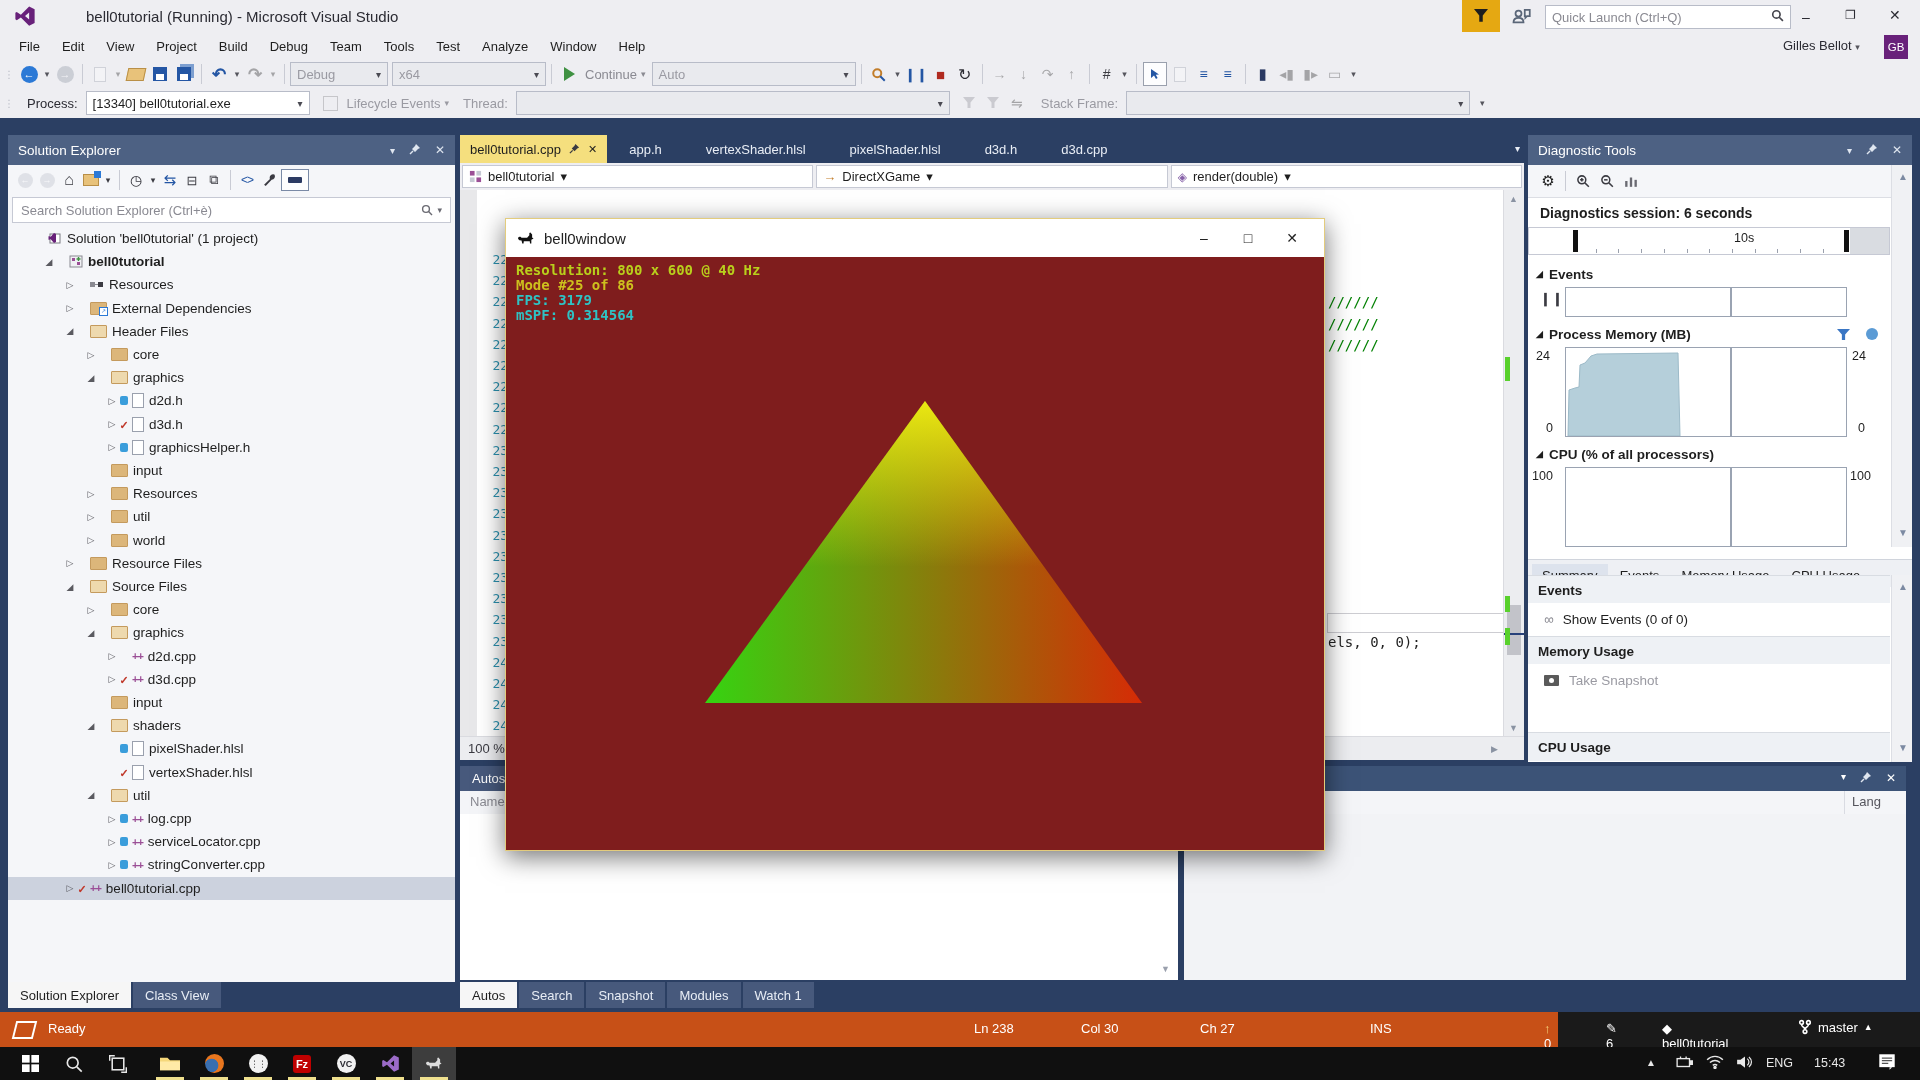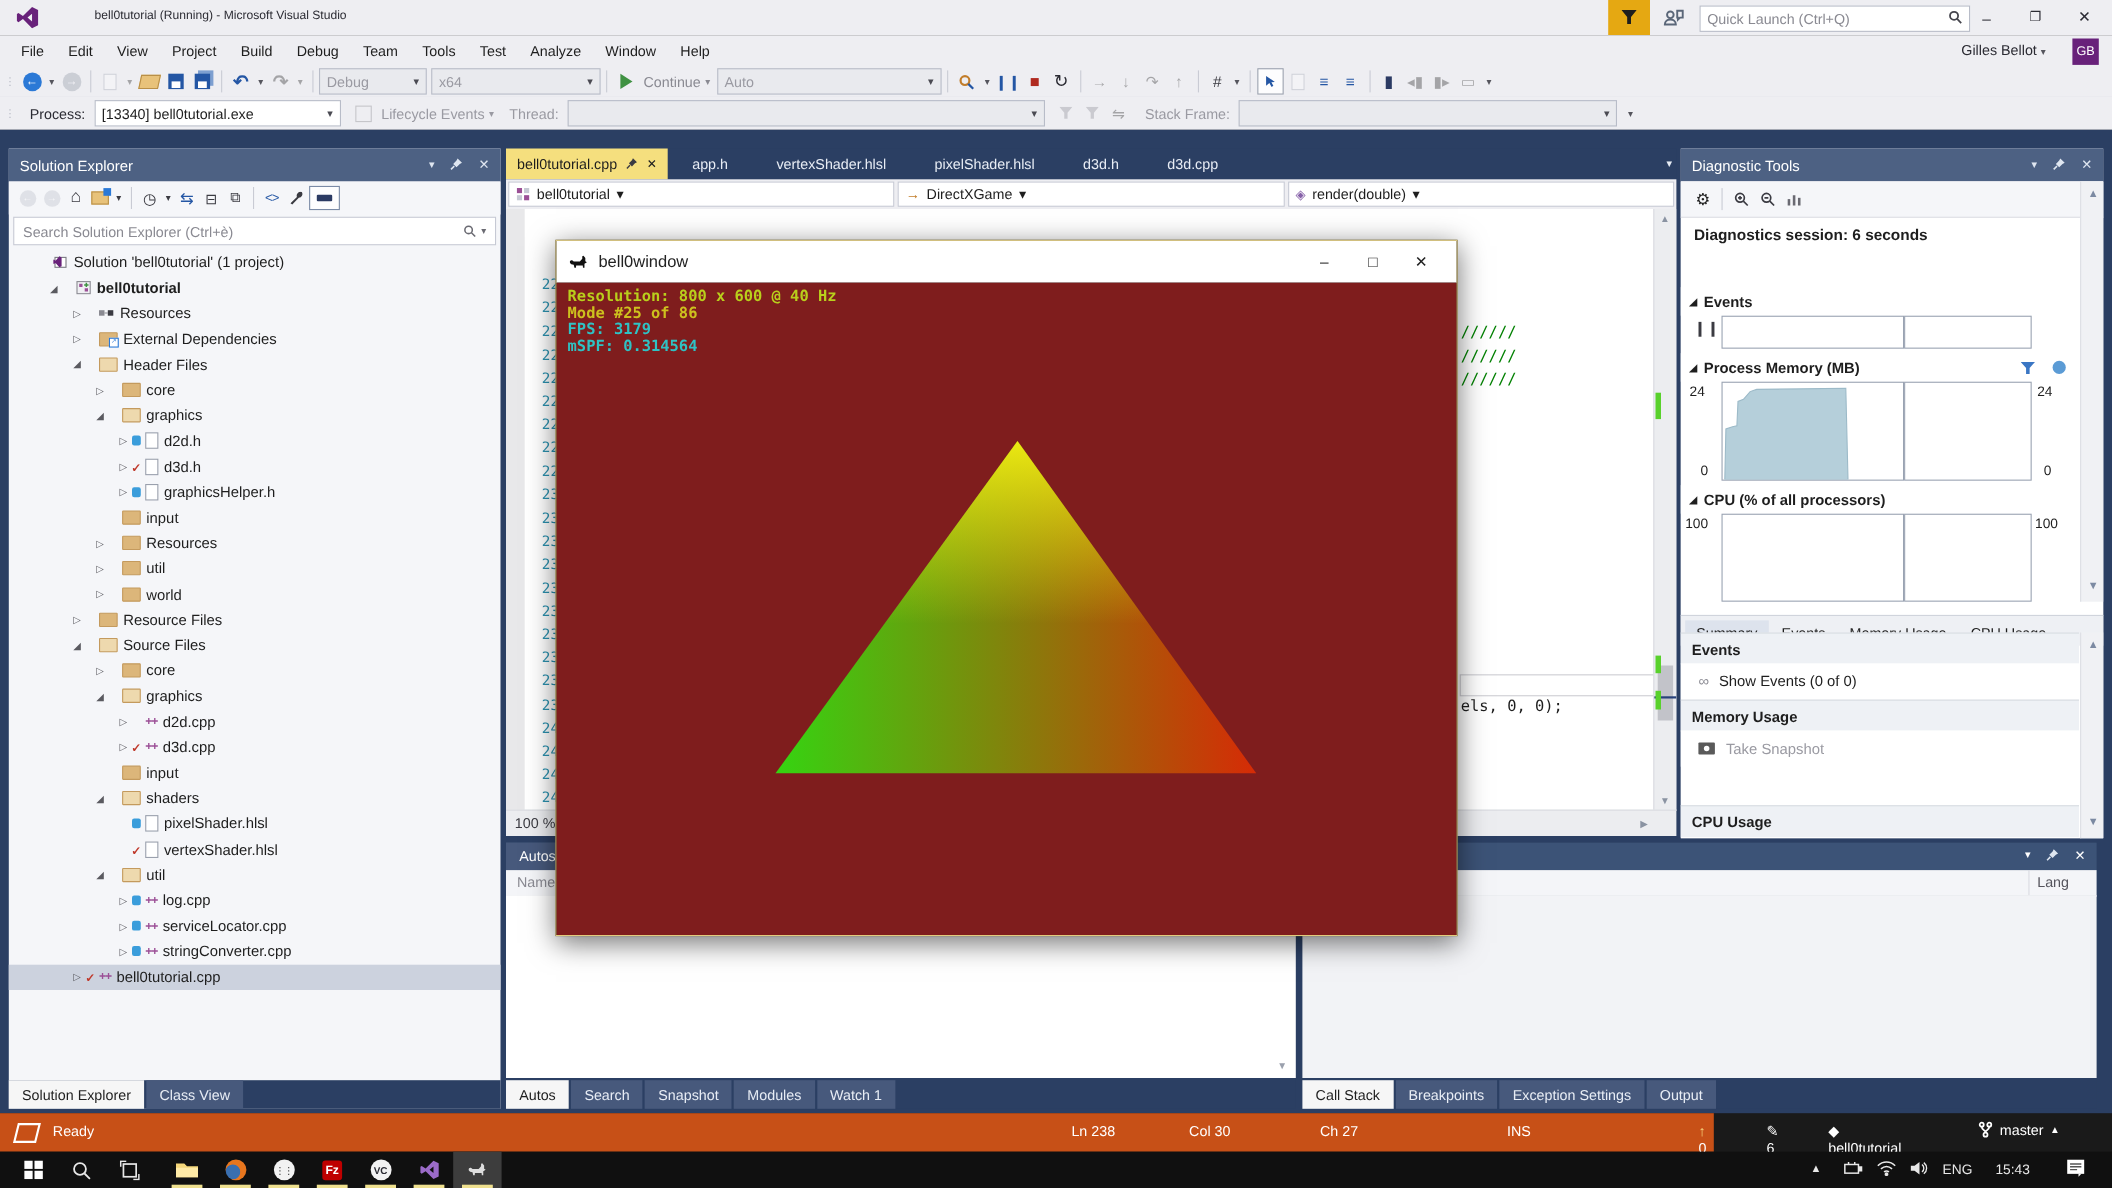--- a/index.html
+++ b/index.html
@@ -108,21 +108,21 @@
 </style>
 </head>
 <body>
 
 <div class="abs titlebar row">
   <span class="abs" style="left:14px;top:5px;">
     <svg width="22" height="22" viewBox="0 0 16 16">
         <path fill="#68217a" d="M11 1 L5 7 L2 5 L1 5.7 L1 10.3 L2 11 L5 9 L11 15 L15 13 L15 3 Z M11 5.5 L11 10.5 L8 8 Z"></path>
       </svg>
   </span>
-  <span class="abs" style="left:86px;top:8px;font-size:11px;color:#2b2b33;">bell0tutorial (Running) - Microsoft Visual Studio</span>
+  <span class="abs" style="left:86px;top:8px;font-size:15px;color:#2b2b33;">bell0tutorial (Running) - Microsoft Visual Studio</span>
   <span class="abs" style="left:1462px;top:0;width:38px;height:32px;background:#e5a812;display:flex;align-items:center;justify-content:center;">
     <svg width="14" height="14" viewBox="0 0 12 12">
         <path fill="#1e1e1e" d="M0 0 H12 L7.5 5.5 V11 H4.5 V5.5 Z"></path>
       </svg>
   </span>
   <span class="abs" style="left:1511px;top:6px;color:#4a5668;">
     <svg width="20" height="20" viewBox="0 0 16 16" fill="none" stroke="#5a6678" stroke-width="1.4">
         <circle cx="6" cy="6" r="2.4"></circle>
         <path d="M2 13 C2 10.5 4 9.4 6 9.4 C8 9.4 10 10.5 10 13 Z"></path>
         <path d="M11 3 H15 V8 H13 L11.5 9.5 V8 H11 Z"></path>
@@ -731,20 +731,39 @@
           <svg width="14" height="14" viewBox="0 0 12 12">
             <rect x="1" y="6" width="2" height="5" fill="#6a6a72"></rect>
             <rect x="5" y="3" width="2" height="8" fill="#6a6a72"></rect>
             <rect x="9" y="5" width="2" height="6" fill="#6a6a72"></rect>
           </svg>
         </span>
       <span style="margin-left:auto;margin-right:6px;color:#7c8aa2;font-size:10px;">▲</span>
     </div>
     <div class="abs" style="left:12px;top:40px;font-weight:bold;font-size:14px;">Diagnostics session: 6 seconds</div>
 
+    <div class="abs" style="left:0;top:62px;right:22px;height:28px;background:#fff;border:1px solid #c6c9d4;box-sizing:border-box;">
+      <div class="abs" style="left:321px;top:0;bottom:0;right:0;background:#d9dce1;"></div>
+      <div class="abs" style="left:44px;top:2px;width:5px;height:22px;background:#111;"></div>
+      <div class="abs" style="left:315px;top:2px;width:5px;height:22px;background:#111;"></div>
+      <span class="abs" style="left:205px;top:3px;font-size:12.5px;">10s</span>
+      <div id="ruler-ticks">
+          <span style="position: absolute; left: 66.7px; bottom: 1px; width: 1px; height: 4px; background: rgb(154, 160, 173);"></span>
+          <span style="position: absolute; left: 89.4px; bottom: 1px; width: 1px; height: 4px; background: rgb(154, 160, 173);"></span>
+          <span style="position: absolute; left: 112.1px; bottom: 1px; width: 1px; height: 4px; background: rgb(154, 160, 173);"></span>
+          <span style="position: absolute; left: 134.8px; bottom: 1px; width: 1px; height: 4px; background: rgb(154, 160, 173);"></span>
+          <span style="position: absolute; left: 157.5px; bottom: 1px; width: 1px; height: 4px; background: rgb(154, 160, 173);"></span>
+          <span style="position: absolute; left: 180.2px; bottom: 1px; width: 1px; height: 4px; background: rgb(154, 160, 173);"></span>
+          <span style="position: absolute; left: 202.9px; bottom: 1px; width: 1px; height: 4px; background: rgb(154, 160, 173);"></span>
+          <span style="position: absolute; left: 225.6px; bottom: 1px; width: 1px; height: 4px; background: rgb(154, 160, 173);"></span>
+          <span style="position: absolute; left: 248.3px; bottom: 1px; width: 1px; height: 4px; background: rgb(154, 160, 173);"></span>
+          <span style="position: absolute; left: 271px; bottom: 1px; width: 1px; height: 4px; background: rgb(154, 160, 173);"></span>
+          <span style="position: absolute; left: 293.7px; bottom: 1px; width: 1px; height: 4px; background: rgb(154, 160, 173);"></span>
+        </div>
+    </div>
 
     <div class="dt-sec-h" style="top:96px;">
       <span style="font-size:9px;">◢</span>
       <span>Events</span>
     </div>
     <span class="abs" style="left:12px;top:126px;font-weight:bold;color:#3b3b42;letter-spacing:1px;">❙❙</span>
     <div class="chartbox" style="left:37px;top:122px;width:164px;height:28px;"></div>
     <div class="chartbox" style="left:203px;top:122px;width:114px;height:28px;"></div>
 
     <div class="dt-sec-h" style="top:156px;">
@@ -843,26 +862,20 @@
             <path d="M4 8L1 11" stroke="#dfe6f0" stroke-width="1.4"></path>
           </svg></span>
       <span>✕</span>
     </span>
   </div>
   <div class="colhdr">
     <span style="position:absolute;left:660px;top:0;bottom:0;width:1px;background:#d9dbe2;"></span>
     <span style="position:absolute;left:668px;top:3px;color:#55555d;">Lang</span>
   </div>
   <div class="abs" style="left:0;top:48px;right:0;bottom:28px;background:#f2f3f6;"></div>
-  <div class="foot-tabs" id="cs-tabs">
-      <div class="foot-tab active">Call Stack</div>
-      <div class="foot-tab">Breakpoints</div>
-      <div class="foot-tab">Exception Settings</div>
-      <div class="foot-tab">Output</div>
-    </div>
 </div>
 
 <div class="abs statusbar">
   <span class="abs" style="left:14px;top:9px;width:17px;height:14px;border:2px solid #fff;transform:skewX(-14deg);"></span>
   <span class="abs" style="left:48px;top:9px;">Ready</span>
   <span class="abs" style="left:974px;top:9px;">Ln 238</span>
   <span class="abs" style="left:1081px;top:9px;">Col 30</span>
   <span class="abs" style="left:1200px;top:9px;">Ch 27</span>
   <span class="abs" style="left:1370px;top:9px;">INS</span>
   <span class="abs" style="left:1544px;top:9px;"><span style="color:#f7d37a;">↑</span> <span>0</span></span>

